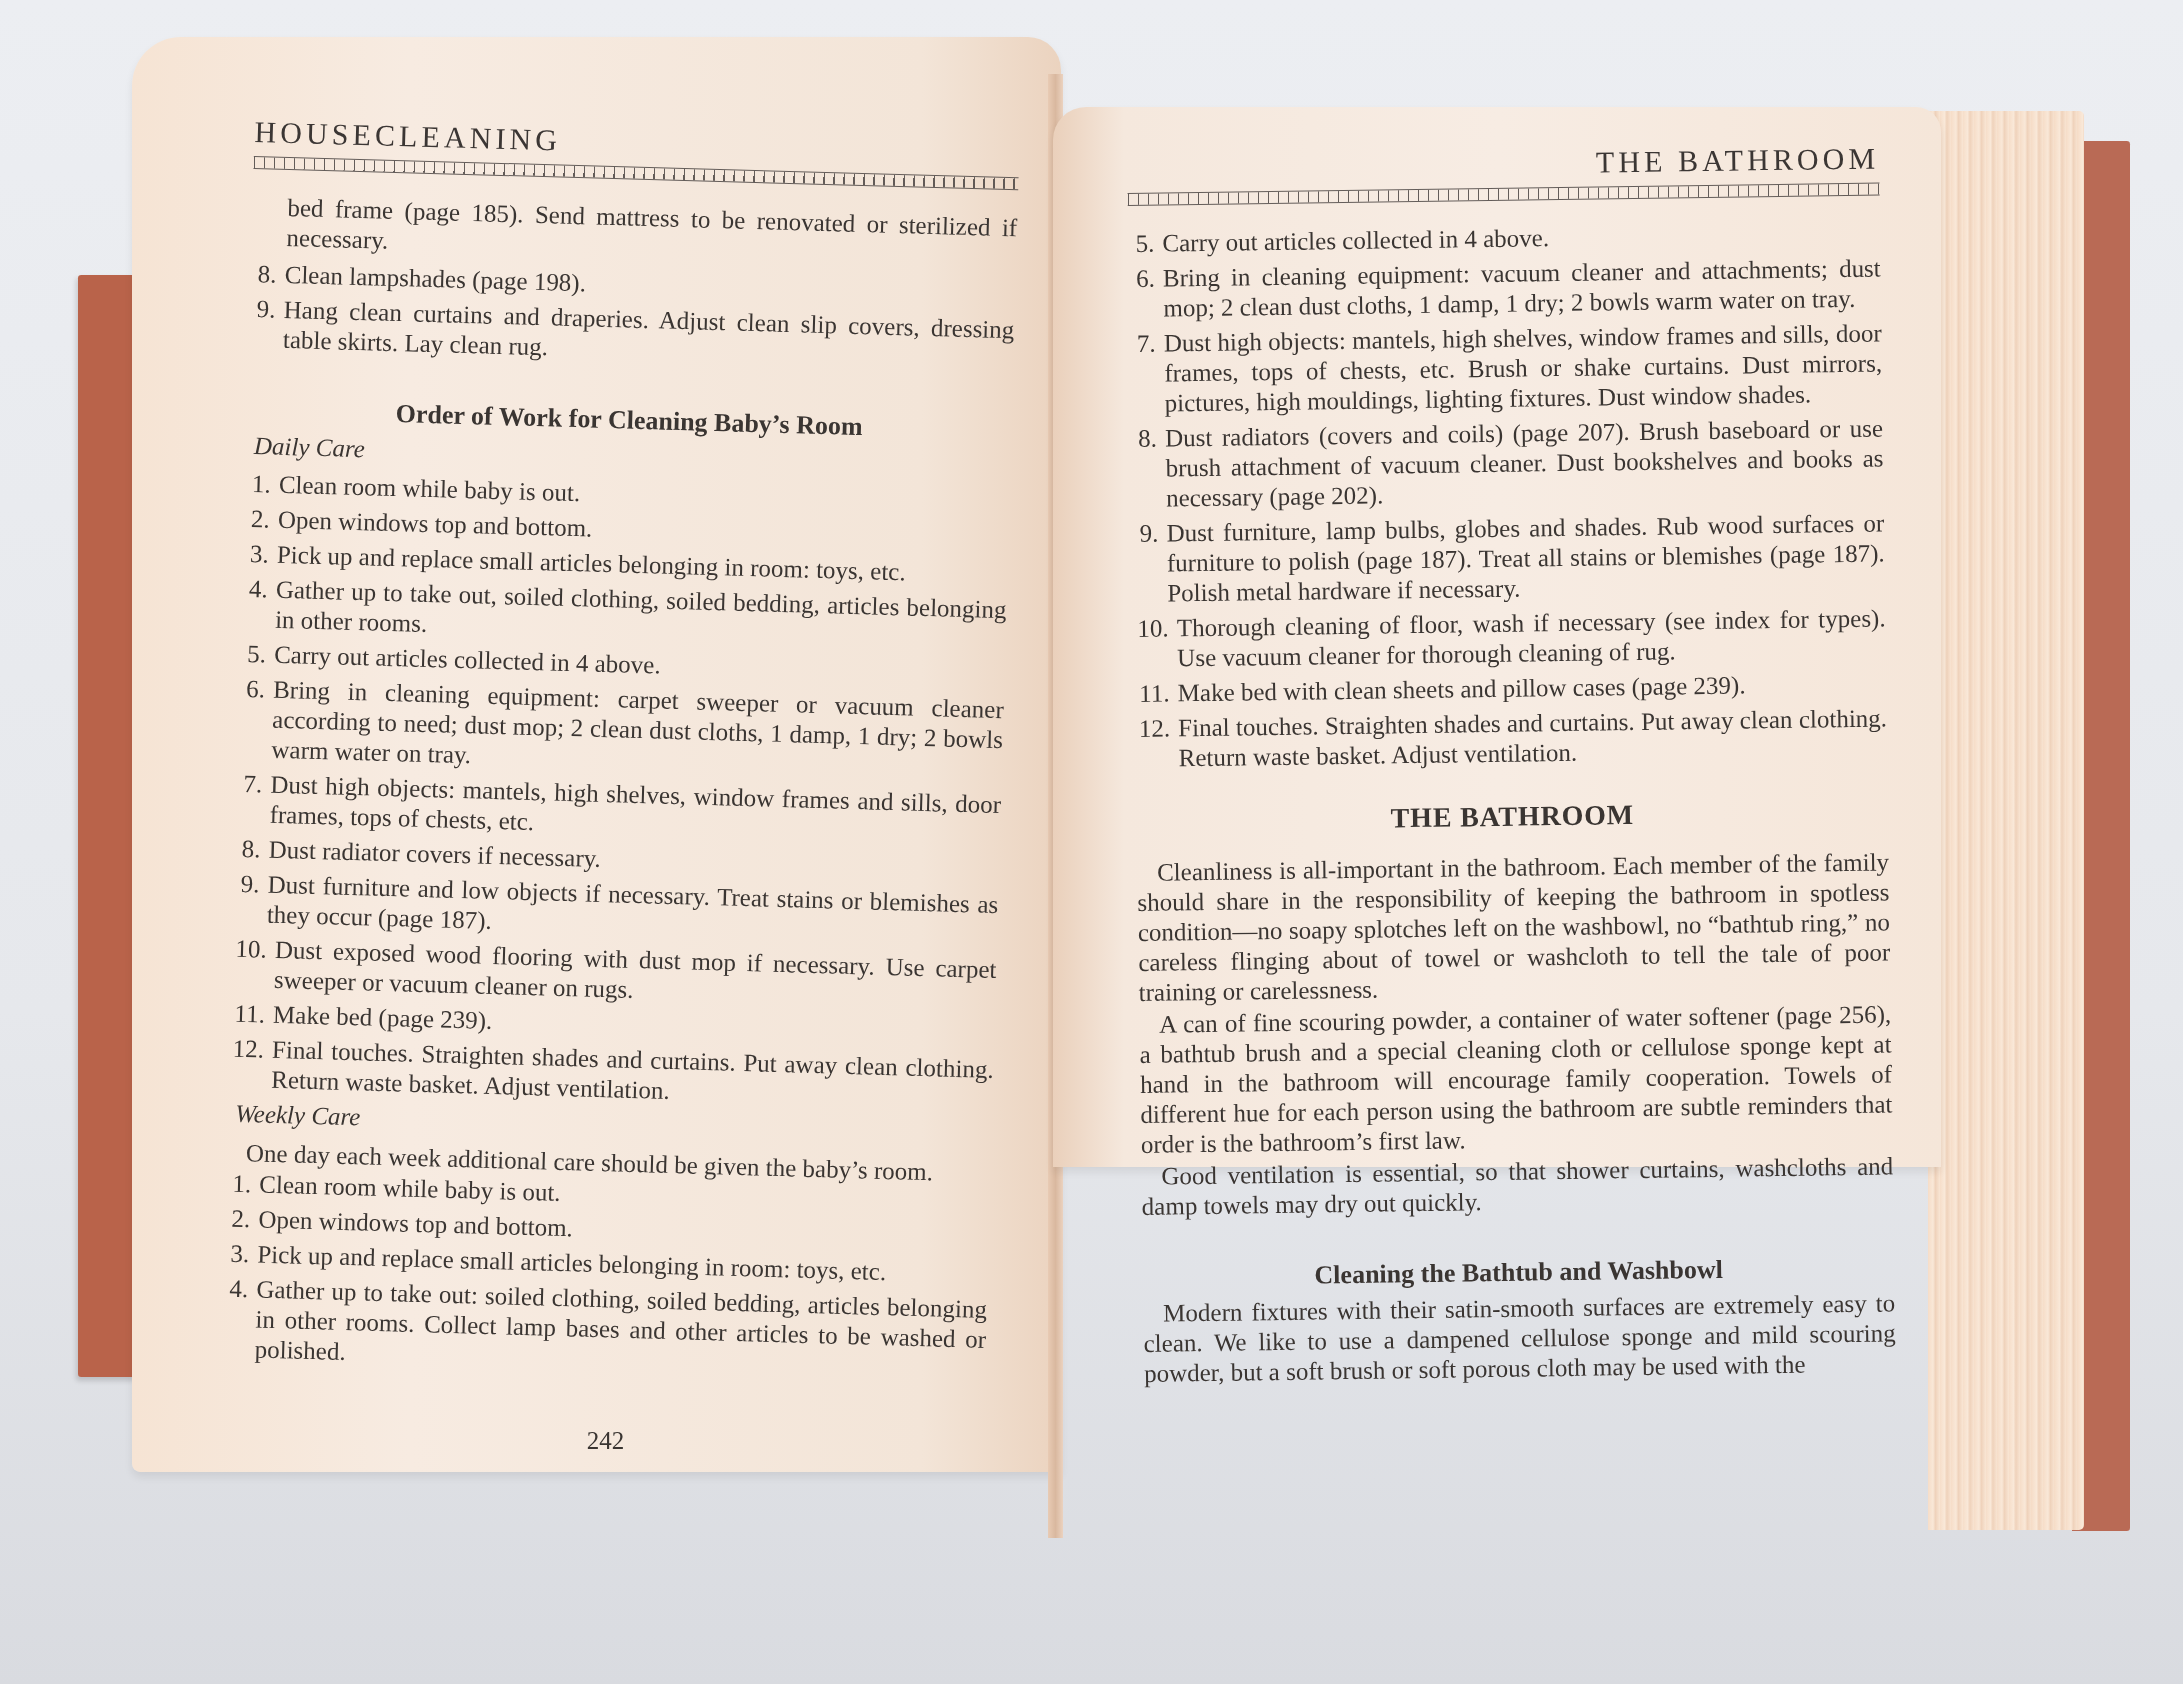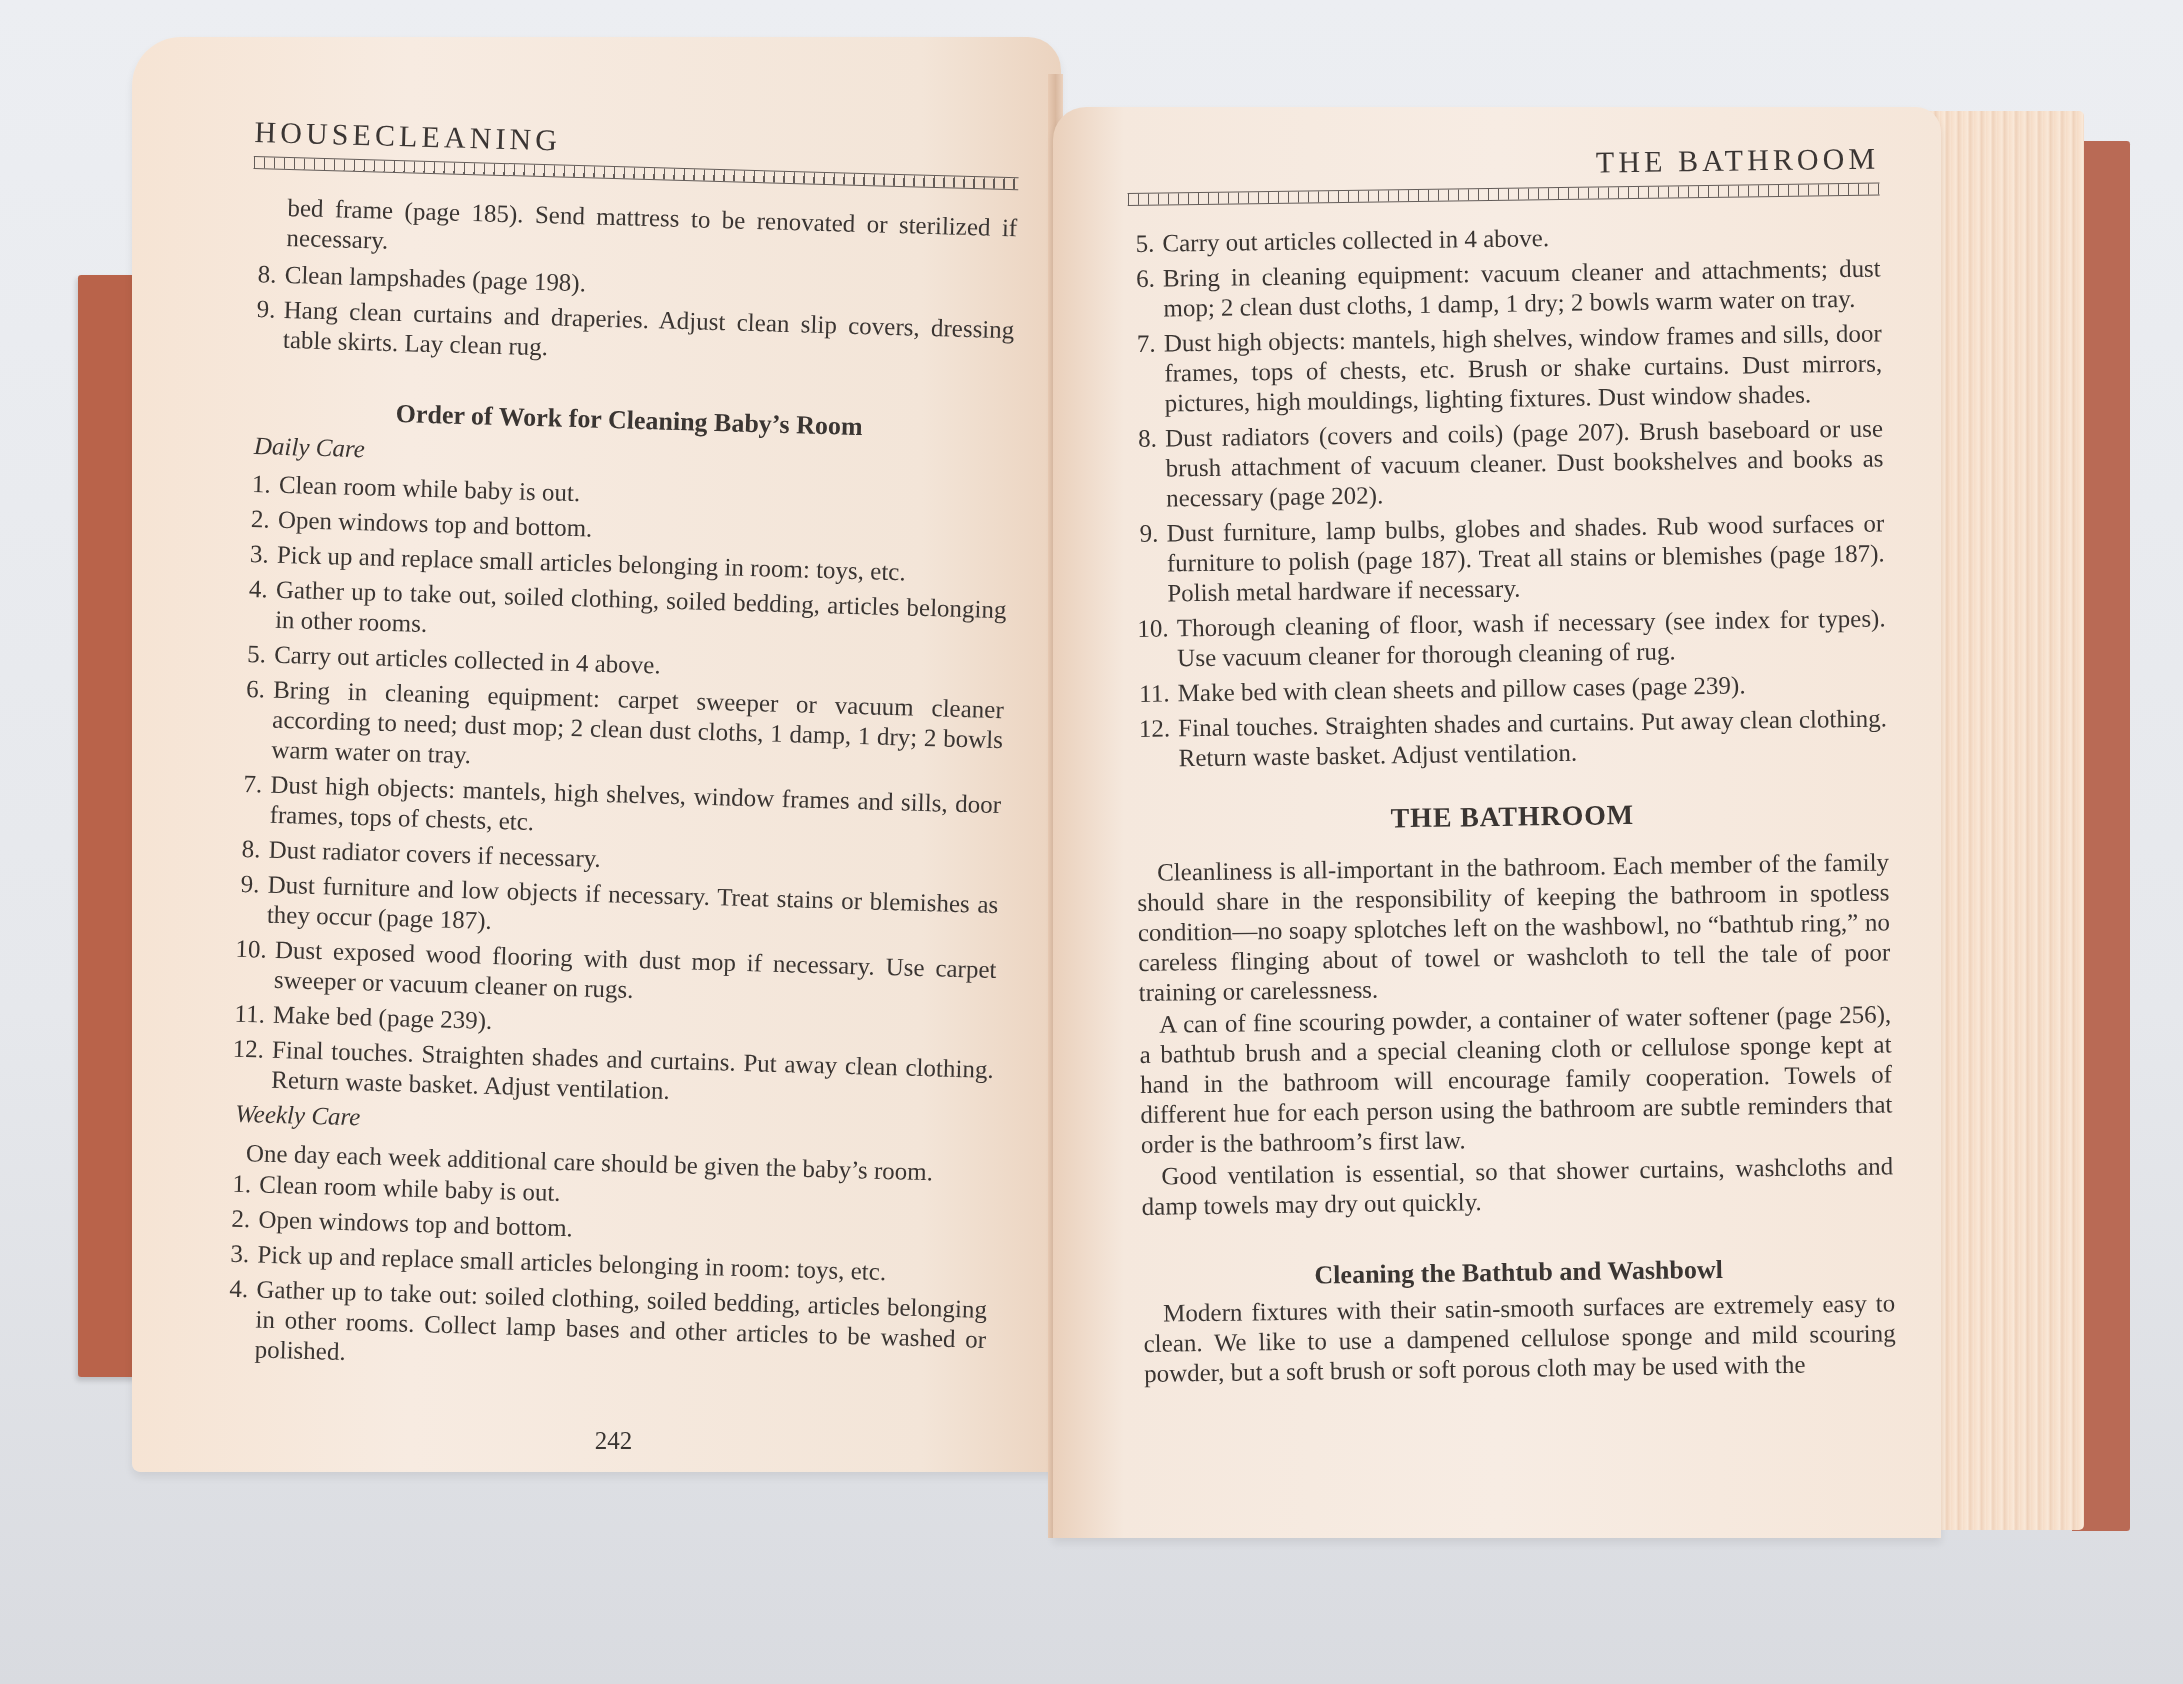--- a/index.html
+++ b/index.html
@@ -26,21 +26,21 @@
   .page {
     position:absolute; background:#f8eadf;
     box-shadow: 0 5px 8.2px rgba(0,0,0,.08);
   }
   .page.left {
     left:132px; top:37px; width:929px; height:1435px;
     border-radius:49px 33px 0 8.2px;
     background: linear-gradient(90deg,#f6e4d4 0%,#f7ebe1 30%,#f3e5d8 85%,#ebd3bf 100%);
   }
   .page.right {
-    left:1053px; top:107px; width:888px; height:1431px;
+    left:1053px; top:107px; width:888px; height:1060px;
     border-radius:33px 25px 0 0;
     background: linear-gradient(90deg,#ead0bb 0%,#f5e8dd 8%,#f7ece3 50%,#f5e6d9 100%);
   }
   .gutter {
     position:absolute; left:1048px; top:74px; width:15px; height:1464px;
     background: linear-gradient(90deg,#e8cbb4,#d9b89f,#ebd2bf);
   }
   .content { position:absolute; }
   .left .content { left:123px; top:78px; width:765px; transform: rotate(1.6deg); transform-origin: 0 0; }
   .right .content { left:74px; top:45px; width:752px; transform: rotate(-0.8deg); transform-origin: 0 0; }
@@ -64,21 +64,21 @@
   .cont { padding-left:35px; margin-bottom:6.6px; text-align:justify; }
   .sub-heading {
     font-size:26px; font-weight:bold; text-align:center; margin:41px 0 6.6px 0;
   }
   .section-heading {
     font-size:28px; font-weight:bold; text-align:center; margin:33px 0 21.4px 0; letter-spacing:0.8px;
   }
   .italic-label { font-style:italic; font-size:25px; margin:5px 0 8.2px 8.2px; }
   .para { text-indent:20px; text-align:justify; margin-bottom:1.6px; }
   .folio { position:absolute; font-size:25px; text-align:center; width:100%; }
-  .left .folio { top:1390px; left:17px; }
+  .left .folio { top:1390px; left:9px; }
   .right .folio { top:1336px; left:0; }
 </style>
 </head>
 <body>
 
 <div class="cover-left"></div>
 <div class="cover-right"></div>
 <div class="page-stack"></div>
 
 <div class="page left">

